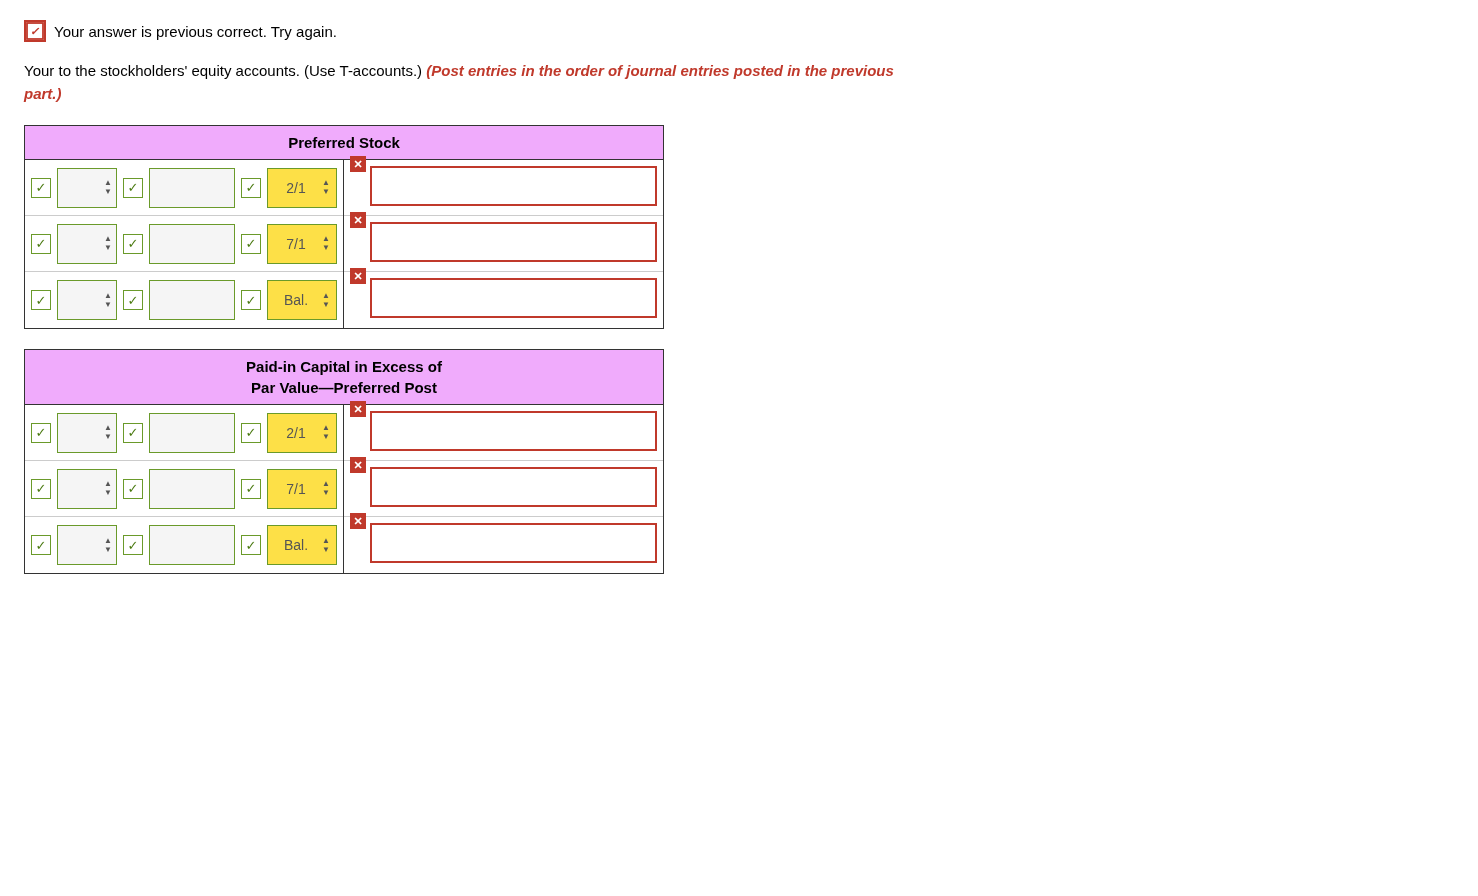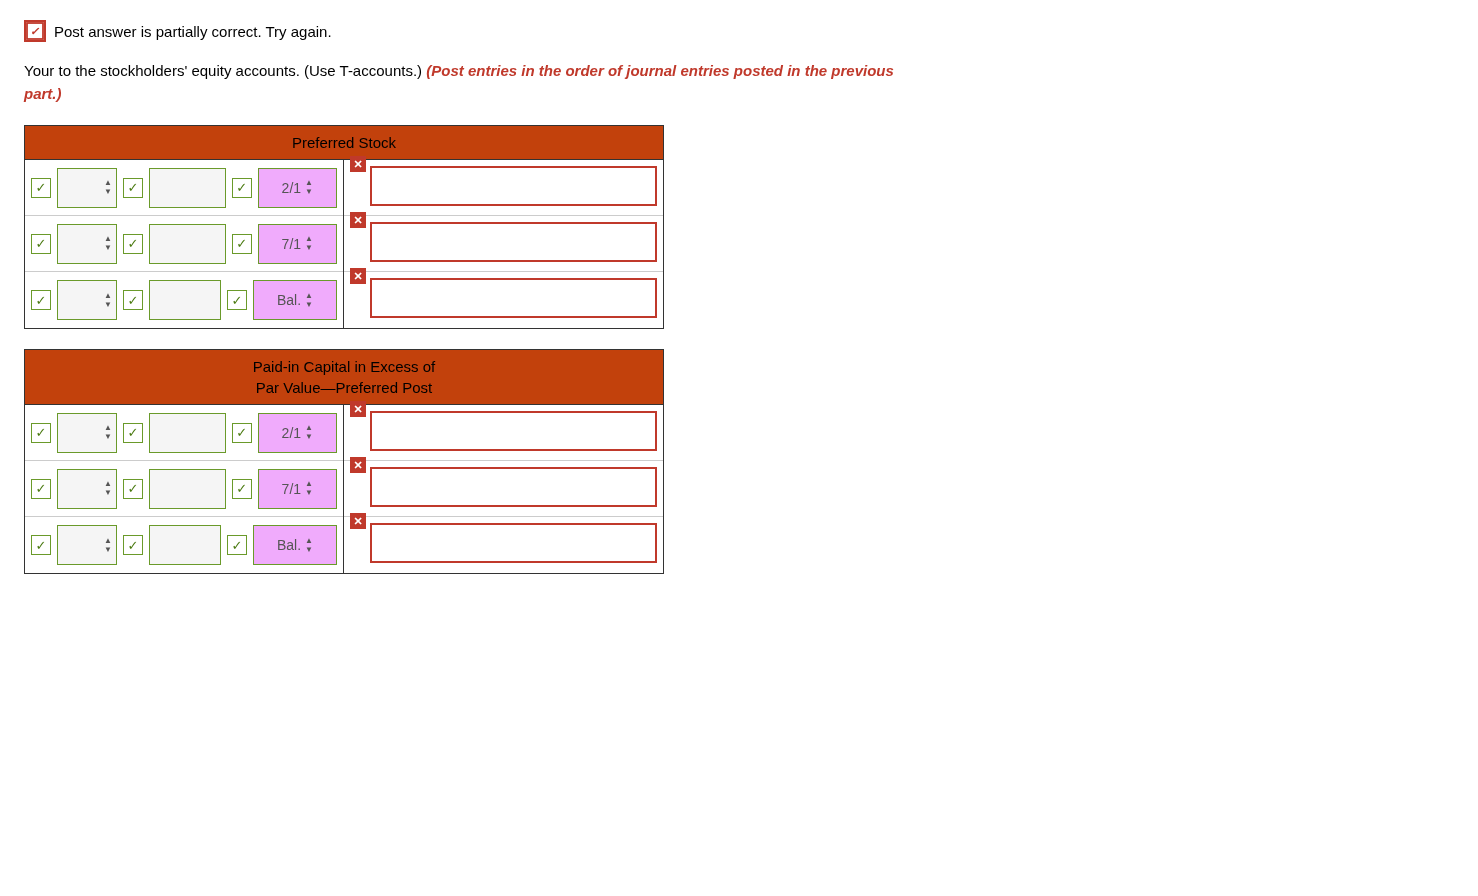--- a/index.html
+++ b/index.html
@@ -52,23 +52,23 @@
       width: 640px;
     }
 
     .t-account {
       border: 1.5px solid #333;
       margin-bottom: 0;
       width: 100%;
     }
 
     .t-account-header {
-      background: #c2410c;
+      background: #f0abfc;
       text-align: center;
-      font-weight: normal;
+      font-weight: bold;
       font-size: 15px;
       padding: 8px 4px;
       border-bottom: 1.5px solid #333;
     }
 
     .t-account-header.two-line {
       padding: 6px 4px;
       line-height: 1.4;
     }
 
@@ -154,23 +154,23 @@
       height: 40px;
       flex: 1;
       min-width: 0;
     }
 
     
     .date-spinner {
       display: flex;
       align-items: center;
       border: 1.5px solid #6a9a2a;
-      background: #f0abfc;
+      background: #fde047;
       height: 40px;
-      padding: 0 23px;
+      padding: 0 6px;
       min-width: 70px;
       gap: 4px;
     }
     .date-spinner .date-val {
       font-size: 14px;
       color: #555;
       flex: 1;
       text-align: center;
     }
 
@@ -214,21 +214,21 @@
 </head>
 <body>
 
 <div class="alert-row">
   <div class="alert-icon">
     <svg width="18" height="18" viewBox="0 0 18 18">
       <rect x="1" y="1" width="16" height="16" fill="none" stroke="#c0392b" stroke-width="1.8"></rect>
       <text x="4" y="13" font-size="11" fill="#c0392b" font-style="italic" font-family="Arial">✓</text>
     </svg>
   </div>
-  <span class="alert-text">Post answer is partially correct.  Try again.</span>
+  <span class="alert-text">Your answer is previous correct.  Try again.</span>
 </div>
 
 <div class="instructions">
   <span>Your to the stockholders' equity accounts. (Use T-accounts.) </span><span class="bold-red">(Post entries in the order of journal entries posted in the previous part.)</span>
 </div>
 
 <div class="t-account-container">
 
   <div class="t-account">
     <div class="t-account-header">Preferred Stock</div>

